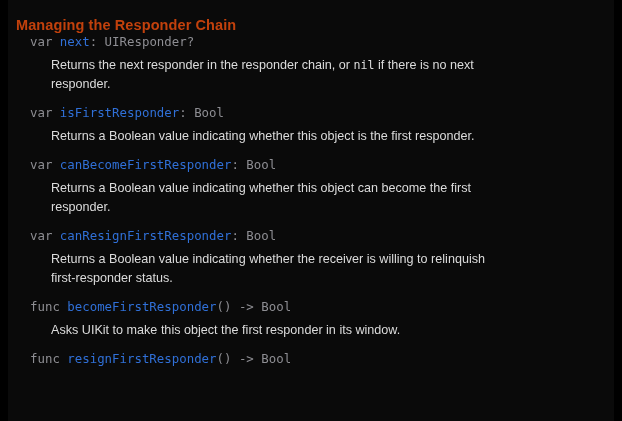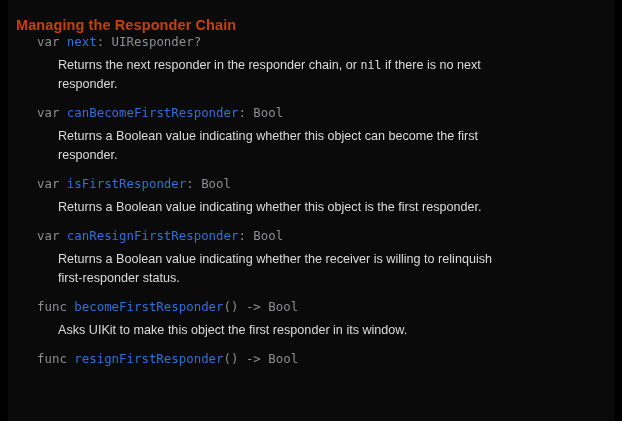--- a/index.html
+++ b/index.html
@@ -41,21 +41,21 @@
     font-size: 14.5px;
     font-weight: bold;
     color: #c2410c;
     letter-spacing: 0.1px;
     line-height: 19px;
     white-space: nowrap;
   }
 
   #api-list {
     position: absolute;
-    left: 17px;
+    left: 10px;
     top: 33px;
     width: 510px;
   }
 
   .api-entry {
     position: relative;
     margin-bottom: 10px;
   }
 
   .api-signature {
@@ -106,27 +106,27 @@
   <h2 id="section-title">Managing the Responder Chain</h2>
 
   <div id="api-list">
 
     <div class="api-entry">
       <div class="api-signature"><span class="sig-keyword">var</span> <span class="sig-name">next</span><span class="sig-type">: UIResponder?</span></div>
       <div class="api-description"><span>Returns the next responder in the responder chain, or </span><code class="inline-code">nil</code><span> if there is no next responder.</span></div>
     </div>
 
     <div class="api-entry">
-      <div class="api-signature"><span class="sig-keyword">var</span> <span class="sig-name">canBecomeFirstResponder</span><span class="sig-type">: Bool</span></div>
-      <div class="api-description"><span>Returns a Boolean value indicating whether this object can become the first responder.</span></div>
+      <div class="api-signature"><span class="sig-keyword">var</span> <span class="sig-name">isFirstResponder</span><span class="sig-type">: Bool</span></div>
+      <div class="api-description"><span>Returns a Boolean value indicating whether this object is the first responder.</span></div>
     </div>
 
     <div class="api-entry">
-      <div class="api-signature"><span class="sig-keyword">var</span> <span class="sig-name">isFirstResponder</span><span class="sig-type">: Bool</span></div>
-      <div class="api-description"><span>Returns a Boolean value indicating whether this object is the first responder.</span></div>
+      <div class="api-signature"><span class="sig-keyword">var</span> <span class="sig-name">canBecomeFirstResponder</span><span class="sig-type">: Bool</span></div>
+      <div class="api-description"><span>Returns a Boolean value indicating whether this object can become the first responder.</span></div>
     </div>
 
     <div class="api-entry">
       <div class="api-signature"><span class="sig-keyword">var</span> <span class="sig-name">canResignFirstResponder</span><span class="sig-type">: Bool</span></div>
       <div class="api-description"><span>Returns a Boolean value indicating whether the receiver is willing to relinquish first-responder status.</span></div>
     </div>
 
     <div class="api-entry">
       <div class="api-signature"><span class="sig-keyword">func</span> <span class="sig-name">becomeFirstResponder</span><span class="sig-type">() -&gt; Bool</span></div>
       <div class="api-description"><span>Asks UIKit to make this object the first responder in its window.</span></div>

